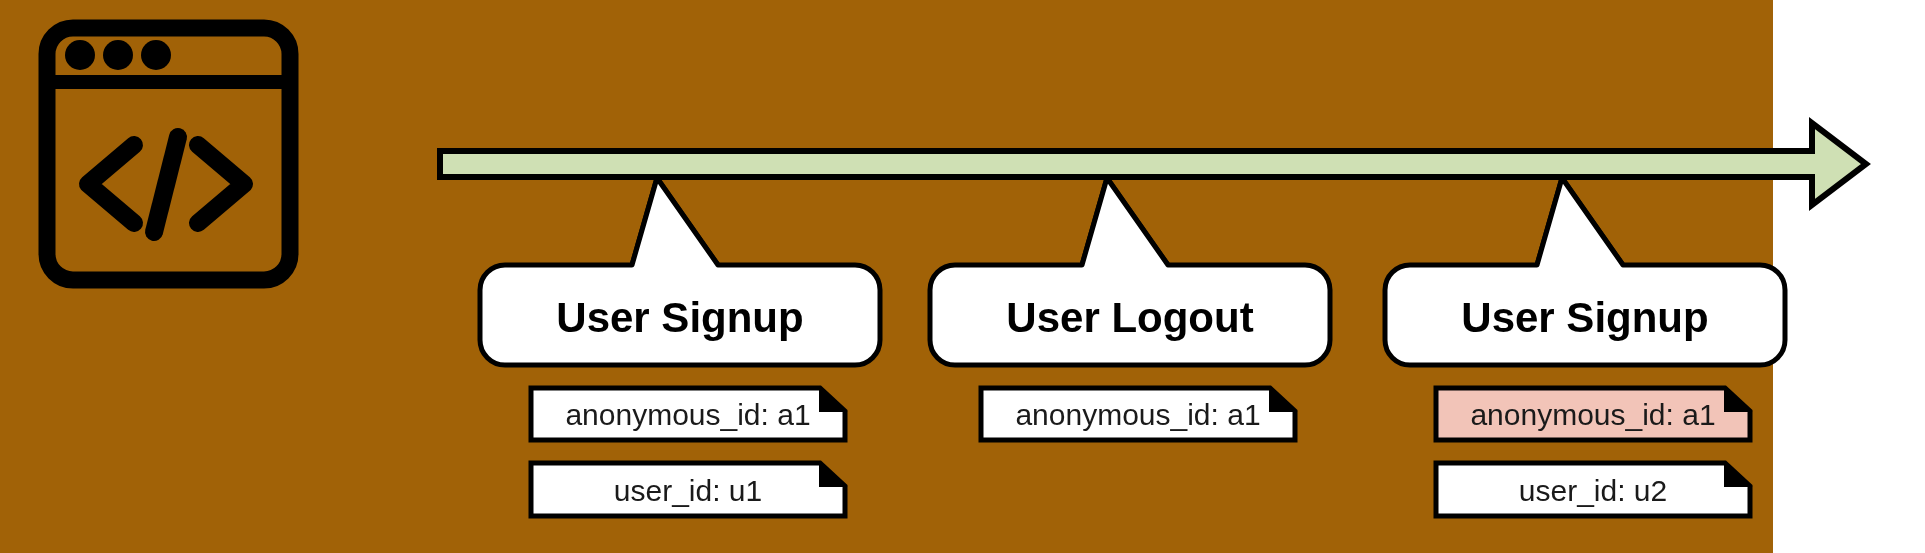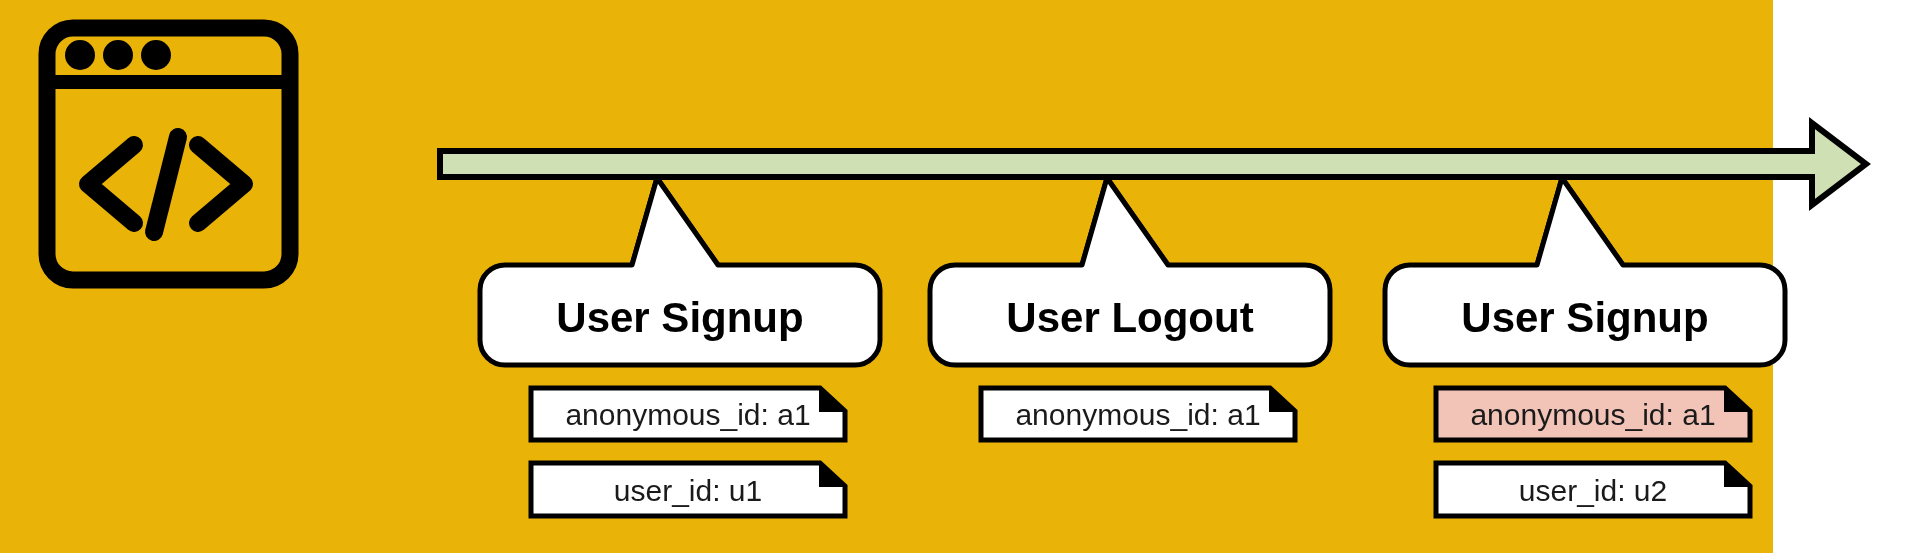--- a/index.html
+++ b/index.html
@@ -12,21 +12,21 @@
     width: 1925px;
     height: 553px;
     overflow: hidden;
     font-family: "Liberation Sans", sans-serif;
     position: relative;
   }
   #stage {
     position: relative;
     width: 1773px;
     height: 553px;
-    background: #eab308;
+    background: #a16207;
   }
   #diagram-svg {
     position: absolute;
     left: 0;
     top: 0;
     width: 1925px;
     height: 553px;
   }
   .evt-title {
     font-family: "Liberation Sans", sans-serif;

